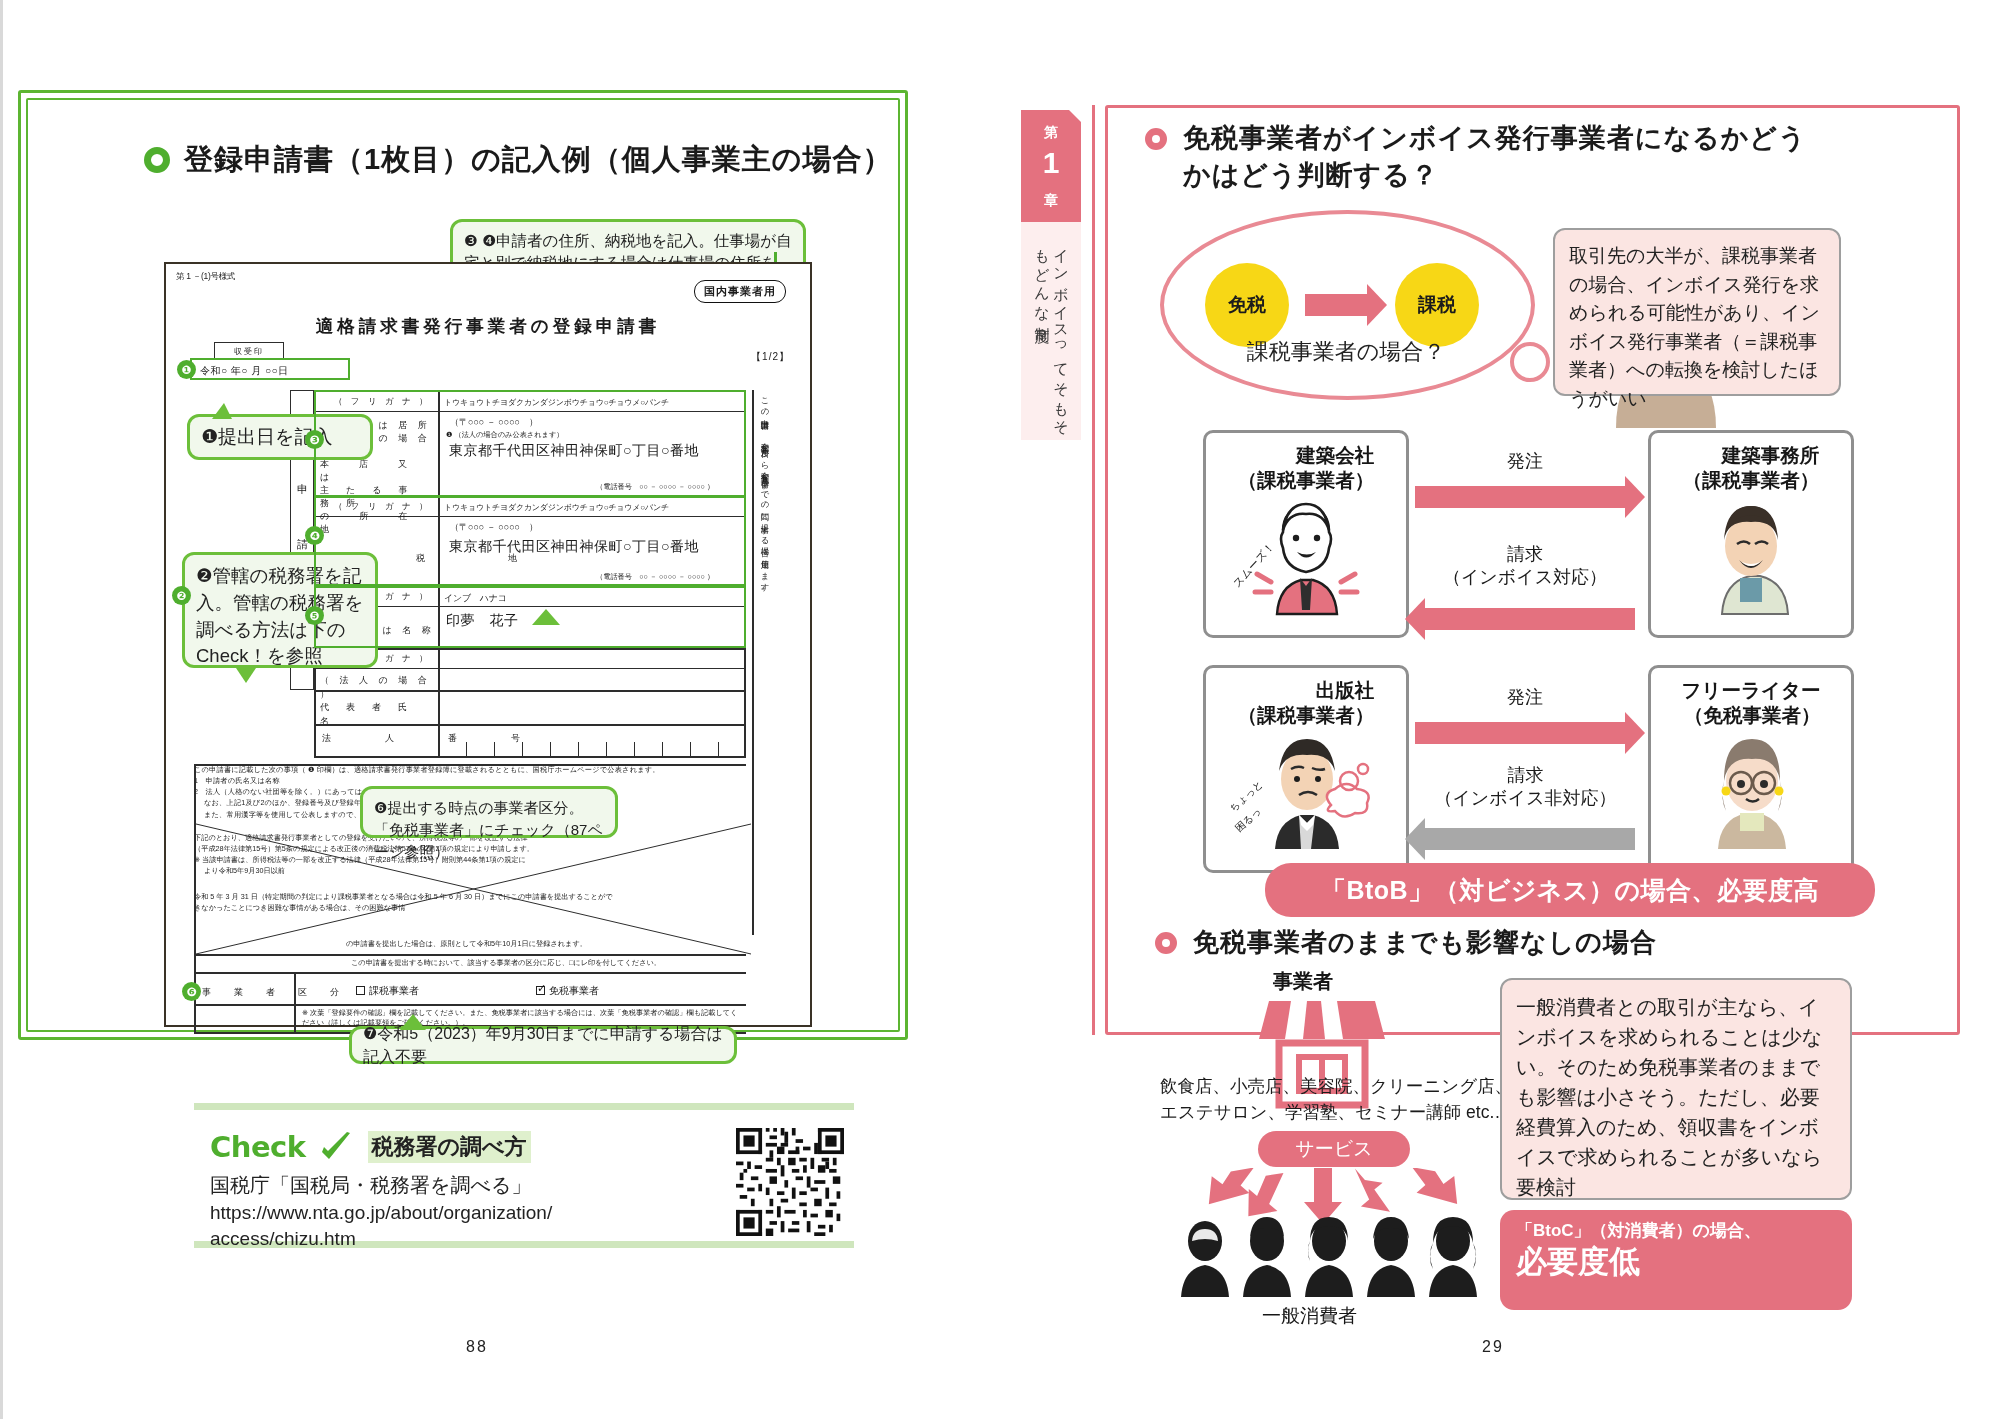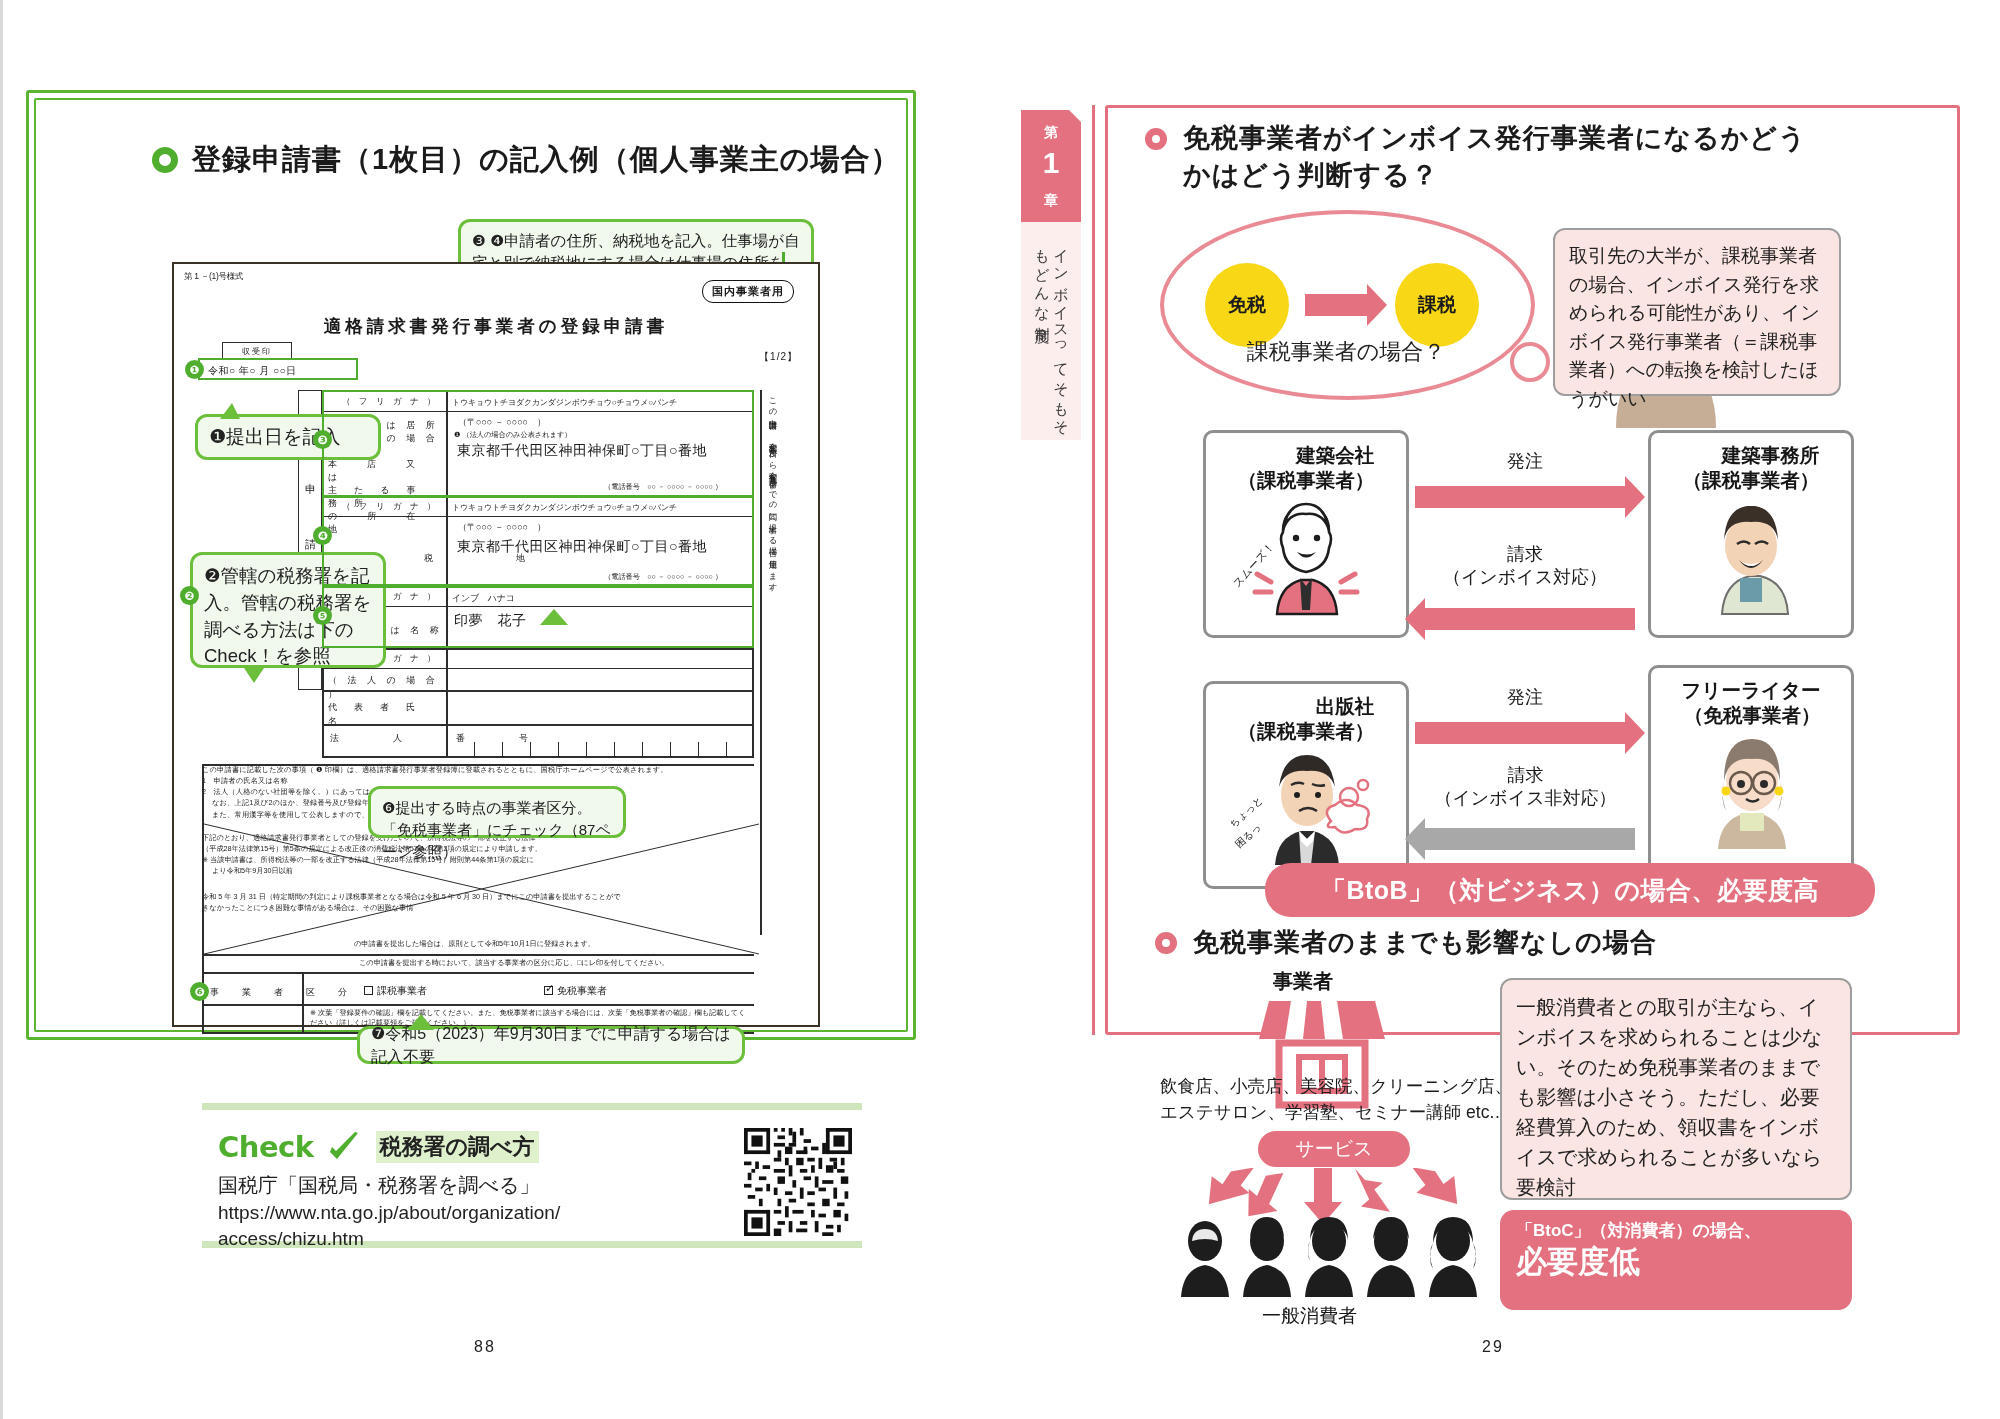--- a/index.html
+++ b/index.html
@@ -5,21 +5,21 @@
   * { box-sizing: border-box; margin: 0; padding: 0; }
   html, body {
     width: 2000px; height: 1419px;
     background: #ffffff;
     font-family: "Liberation Sans", "DejaVu Sans", sans-serif;
     overflow: hidden;
   }
   .spread { position: relative; width: 2000px; height: 1419px; background:#fff; }
 
   
-  .page-left  { position:absolute; left:12px;    top:0; width:990px;  height:1071px; background:#fff; }
+  .page-left  { position:absolute; left:4px;    top:0; width:990px;  height:1071px; background:#fff; }
   .page-right { position:absolute; left:1010px; top:0; width:990px; height:1419px; background:#fff; }
   .gutter { position:absolute; left:990px; top:0; width:20px; height:1419px; background:#fff; }
   .edge-l { position:absolute; left:0px; top:0; width:3px; height:1419px; background:#d9d9d9; }
   .edge-r { position:absolute; left:1007px; top:0; width:3px; height:1419px; background:#9a9a9a; }
   .edge-far { position:absolute; left:1997px; top:0; width:3px; height:1419px; background:#d9d9d9; }
 
   
   .green-frame-outer {
     position:absolute; left:14px; top:90px; width:890px; height:950px;
     border:3px solid #5cb531; border-radius:3px;
@@ -609,21 +609,21 @@
     </svg>
   </div>
 
   <div class="arrow-label" style="left:1435px; top:450px; width:180px;">発注</div>
   <div class="arrow-r" style="left:1415px; top:486px; width:210px;"></div>
 
   <div class="arrow-label" style="left:1425px; top:543px; width:200px; white-space:pre-line;">請求
 （インボイス対応）</div>
   <div class="arrow-l" style="left:1425px; top:608px; width:210px;"></div>
 
-  <div class="ent" style="left:1203px; top:665px;margin-top:16px;">
+  <div class="ent" style="left:1203px; top:665px;">
     <div class="ent-name">
       <span>出版社</span><br>
       <span>（課税事業者）</span>
     </div>
     <svg width="150" height="120" style="margin-top:2px;">
       <path d="M44 118 q2 -28 26 -34 l12 0 q24 6 26 34z" fill="#2b2b2b"></path>
       <path d="M68 84 l8 8 l8 -8 l-4 34 l-10 0z" fill="#d9d9d9"></path>
       <path d="M68 84 l8 8 l8 -8 l-2 10 l-6 6 l-6 -6z" fill="#fff"></path>
       <ellipse cx="76" cy="48" rx="26" ry="31" fill="#f3d3b5"></ellipse>
       <path d="M48 40 q4 -32 28 -32 q24 0 28 32 q-6 -18 -28 -16 q-22 -2 -28 16z" fill="#2f2a26"></path>

